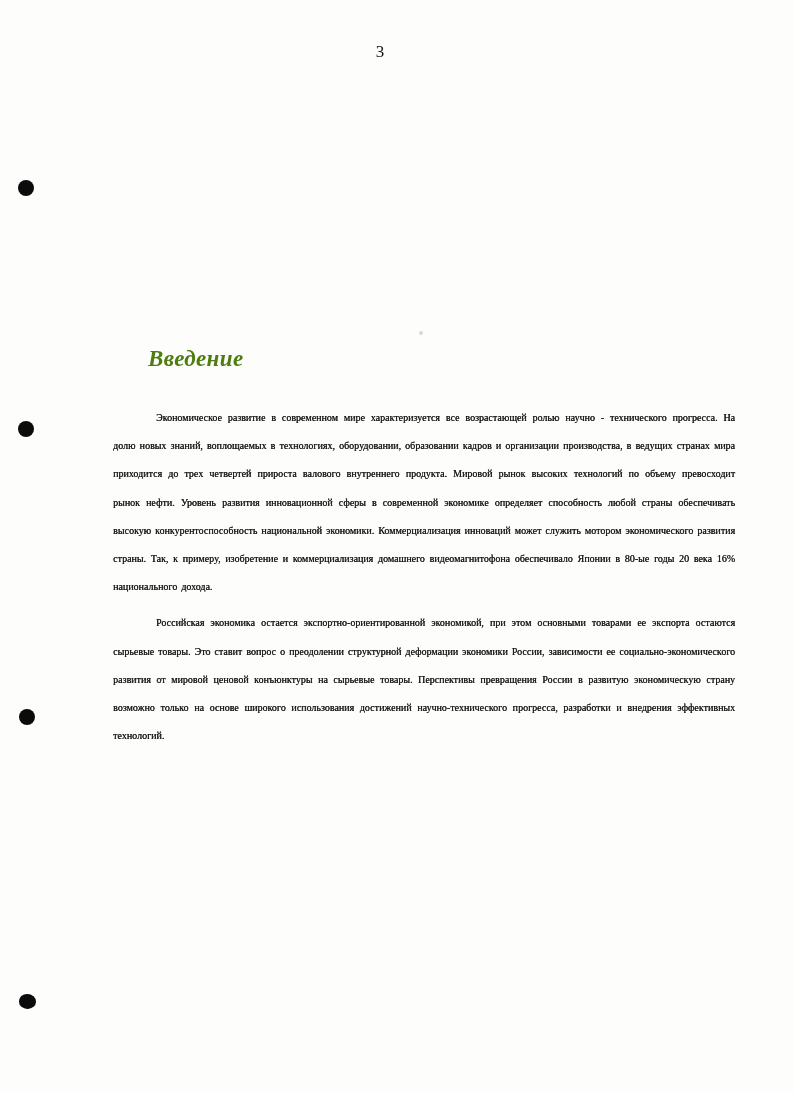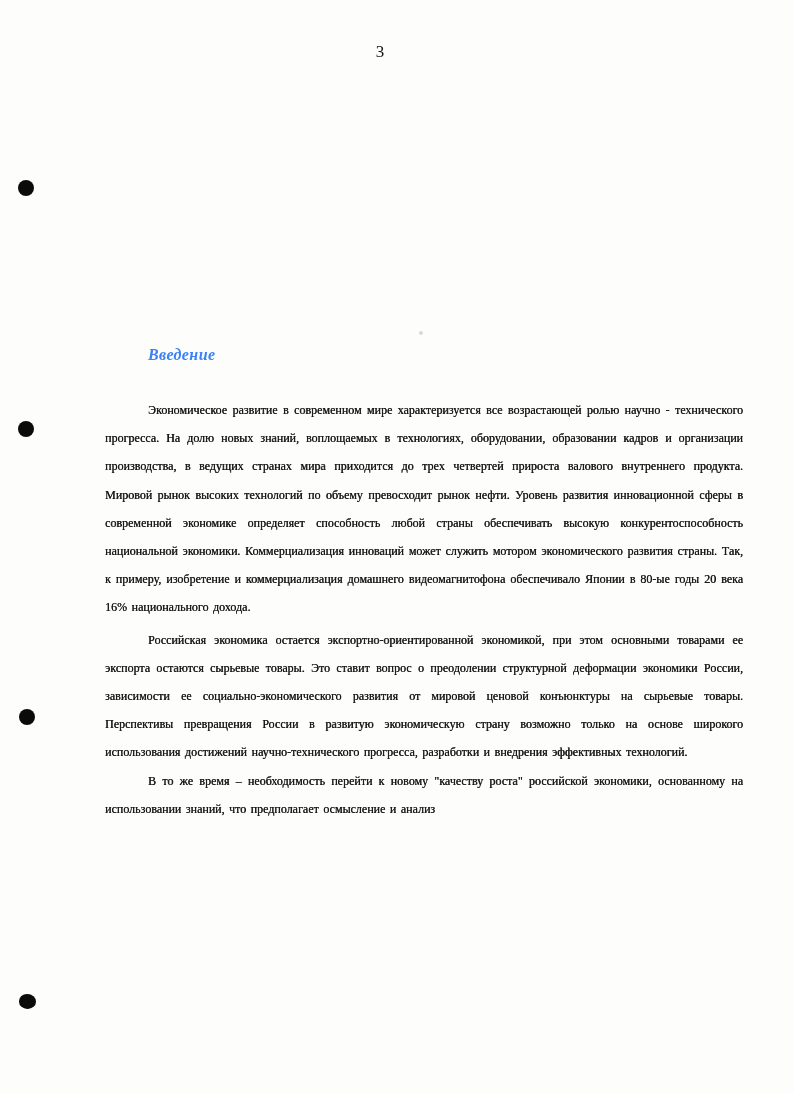--- a/index.html
+++ b/index.html
@@ -50,32 +50,32 @@
   }
   .content {
     position: absolute;
     left: 105px;
     top: 346px;
     width: 638px;
     color: #1b1b1b;
   }
   .heading {
     margin: 0 0 0 43px;
-    font-size: 16px;
+    font-size: 23px;
     font-weight: bold;
     font-style: italic;
     letter-spacing: 0.4px;
-    color: #3b82f6;
+    color: #4d7c0f;
   }
   .body-text {
     margin-top: 32px;
   }
   .body-text p {
-    margin: 0;
-    font-size: 12px;
+    margin: 8px;
+    font-size: 10px;
     line-height: 28.2px;
     text-align: justify;
     text-indent: 43px;
     word-spacing: 1.5px;
     text-shadow: 0.3px 0 0 currentColor; 
   }
   .body-text p.gap-lg { margin-top: 10px; }
   .body-text p.gap-sm { margin-top: 4px; }
 </style>
 </head>
@@ -91,17 +91,16 @@
   <div class="speck"></div>
 
   <div class="page-number">3</div>
 
   <div class="content">
     <h1 class="heading">Введение</h1>
 
     <div class="body-text">
       <p>Экономическое развитие в современном мире характеризуется все возрастающей ролью научно - технического прогресса. На долю новых знаний, воплощаемых в технологиях, оборудовании, образовании кадров и организации производства, в ведущих странах мира приходится до трех четвертей прироста валового внутреннего продукта. Мировой рынок высоких технологий по объему превосходит рынок нефти. Уровень развития инновационной сферы в современной экономике определяет способность любой страны обеспечивать высокую конкурентоспособность национальной экономики. Коммерциализация инноваций может служить мотором экономического развития страны. Так, к примеру, изобретение и коммерциализация домашнего видеомагнитофона обеспечивало Японии в 80-ые годы 20 века 16% национального дохода.</p>
       <p class="gap-sm">Российская экономика остается экспортно-ориентированной экономикой, при этом основными товарами ее экспорта остаются сырьевые товары.  Это ставит вопрос о преодолении структурной деформации экономики России, зависимости ее социально-экономического развития от мировой ценовой конъюнктуры на сырьевые товары. Перспективы превращения России в развитую экономическую страну возможно только на основе широкого использования достижений научно-технического прогресса, разработки и внедрения эффективных технологий.</p>
-      <p>В то же время – необходимость перейти к новому "качеству роста" российской экономики, основанному  на использовании знаний, что предполагает  осмысление и анализ</p>
     </div>
   </div>
 
 </div>
 
 </body></html>

